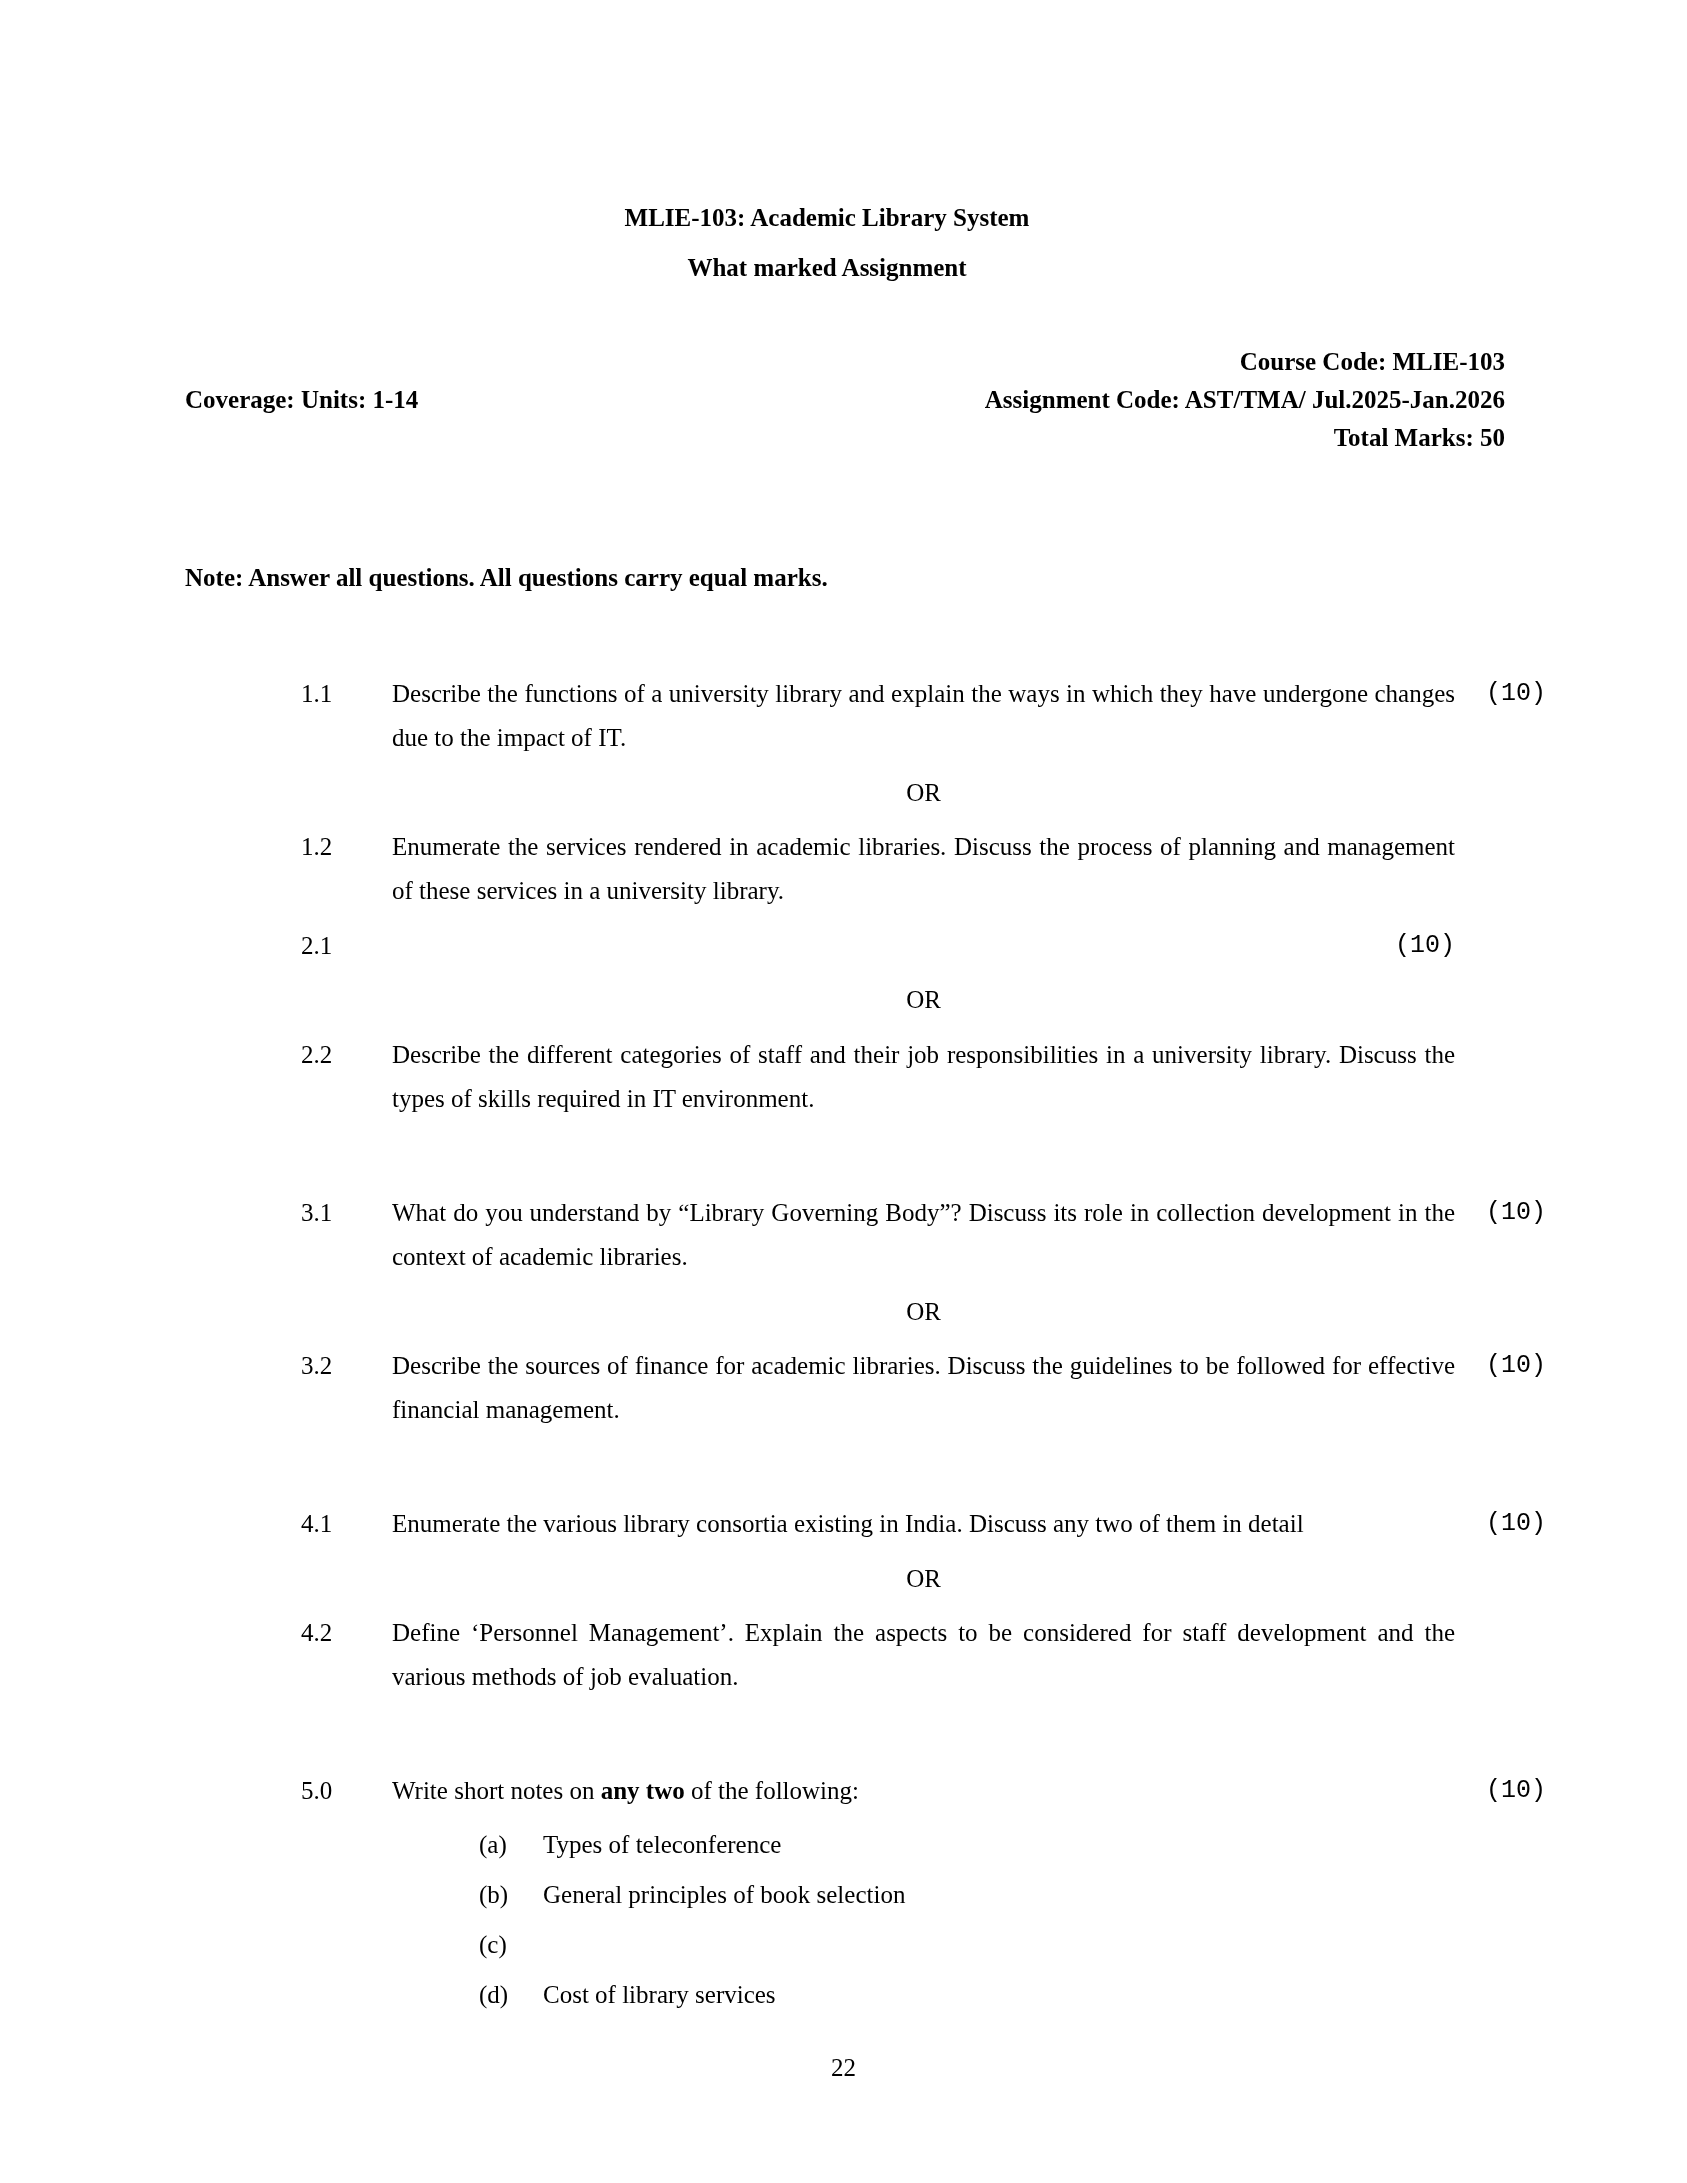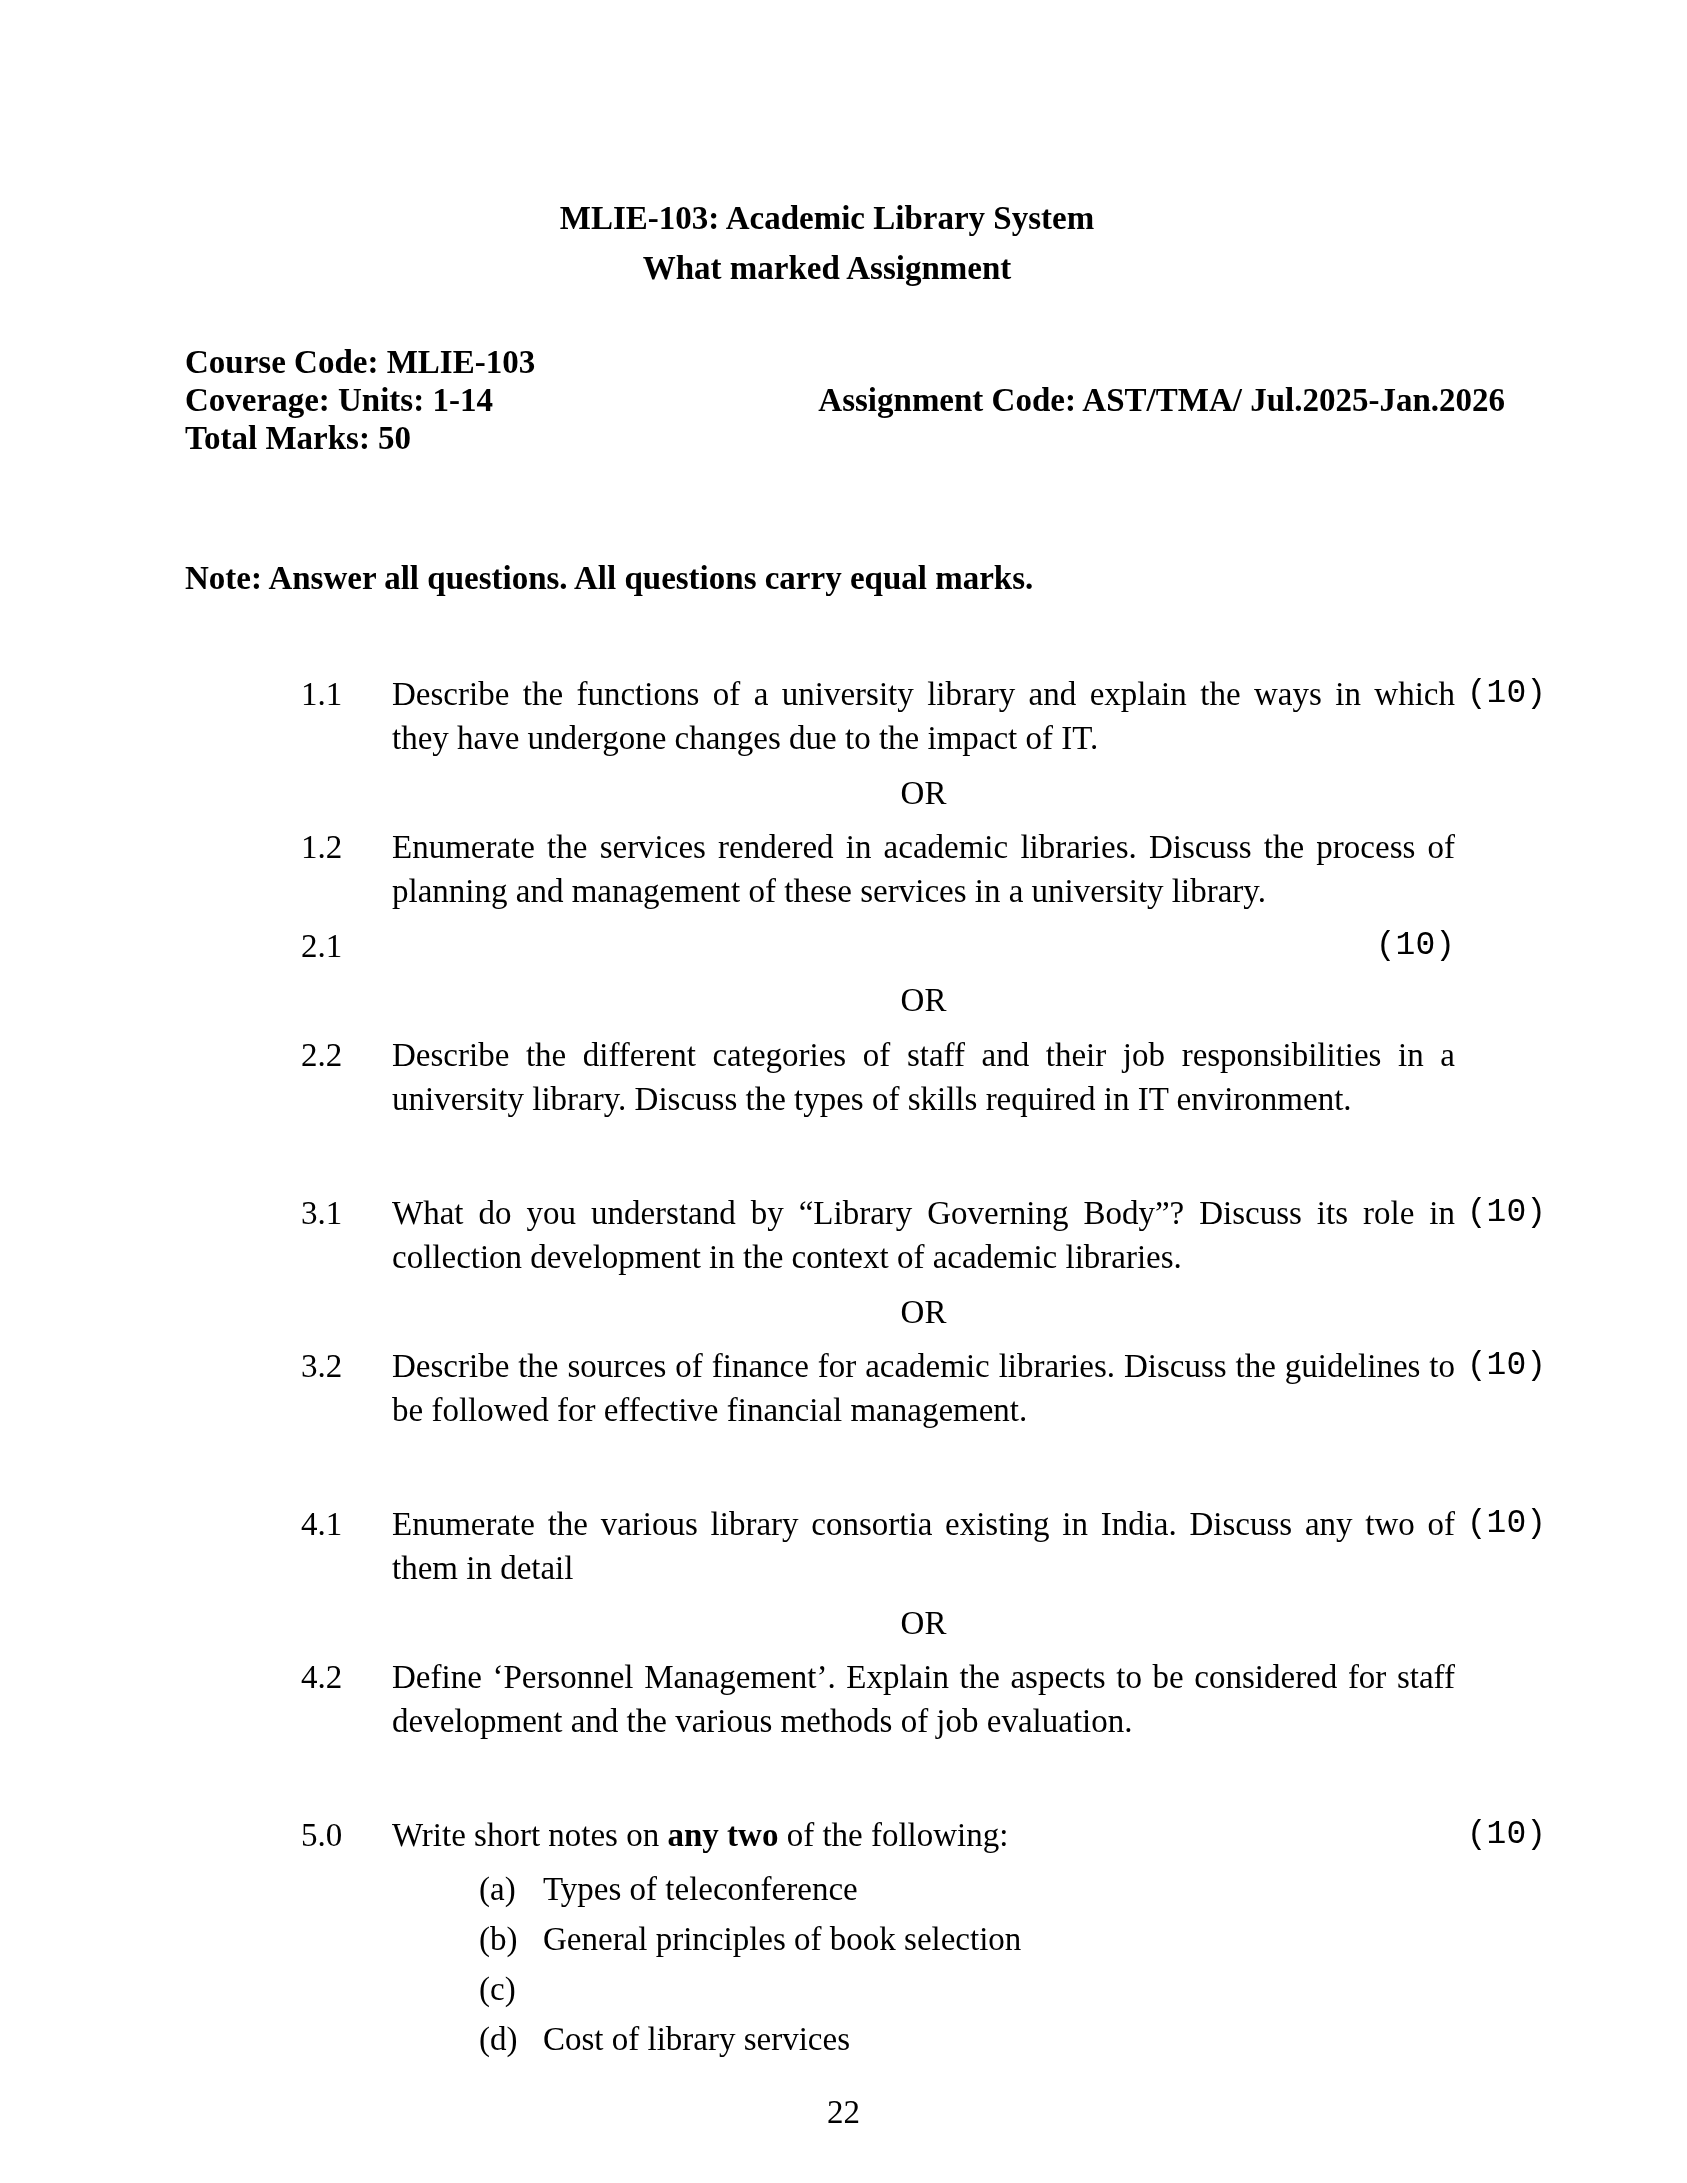--- a/index.html
+++ b/index.html
@@ -3,35 +3,35 @@
 <meta charset="utf-8">
 <style>
   html, body { margin: 0; padding: 0; background: #ffffff; }
   .page {
     position: relative;
     width: 1687px;
     height: 2183px;
     background: #ffffff;
     color: #000000;
     font-family: "Liberation Serif", serif;
-    font-size: 33px;
+    font-size: 25px;
     overflow: hidden;
   }
   .doc-header {
     margin: 193px 218px 0 185px;
     text-align: center;
     font-weight: bold;
     line-height: 50px;
   }
   .meta {
     margin: 50px 182px 0 185px;
     font-weight: bold;
     line-height: 38px;
   }
-  .meta-line.right { }
+  .meta-line.right { text-align: right; }
   .meta-line.spread { display: flex; justify-content: space-between; }
   .note {
     margin: 99px 0 0 185px;
     font-weight: bold;
     line-height: 44px;
   }
   .questions {
     margin: 72px 141px 0 301px; 
     line-height: 44px;
   }

